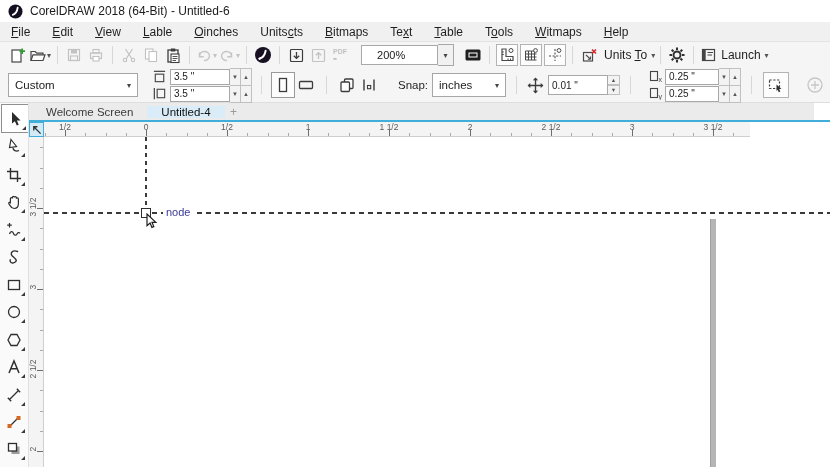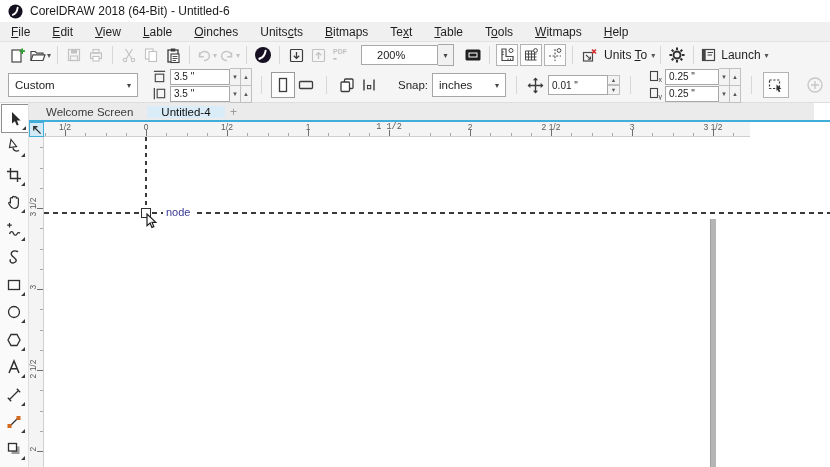--- a/index.html
+++ b/index.html
@@ -532,21 +532,21 @@
       <div class="htick major" style="left: 669px; height: 6px;"></div>
       <div class="htick" style="left: 689.25px; height: 3px;"></div>
       <div class="htick" style="left: 709.5px; height: 3px;"></div>
       <div class="htick" style="left: 729.75px; height: 3px;"></div>
       <div class="htick major" style="left: 750px; height: 6px;"></div>
       <div class="htick" style="left: 770.25px; height: 3px;"></div>
       <div class="hlab" style="left: 21px;">1/2</div>
       <div class="hlab" style="left: 102px;">0</div>
       <div class="hlab" style="left: 183px;">1/2</div>
       <div class="hlab" style="left: 264px;">1</div>
-      <div class="hlab" style="left: 345px; font-family: Liberation Mono, monospace;">1 1/2</div>
+      <div class="hlab" style="left: 345px;">1 1/2</div>
       <div class="hlab" style="left: 426px;">2</div>
       <div class="hlab" style="left: 507px;">2 1/2</div>
       <div class="hlab" style="left: 588px;">3</div>
       <div class="hlab" style="left: 669px;">3 1/2</div>
       <div class="hlab" style="left: 750px;">4</div>
     </div>
   <div id="vruler" class="abs">
       <div class="vtick" style="top: 10.25px; width: 3px;"></div>
       <div class="vtick" style="top: 30.5px; width: 3px;"></div>
       <div class="vtick" style="top: 50.75px; width: 3px;"></div>

